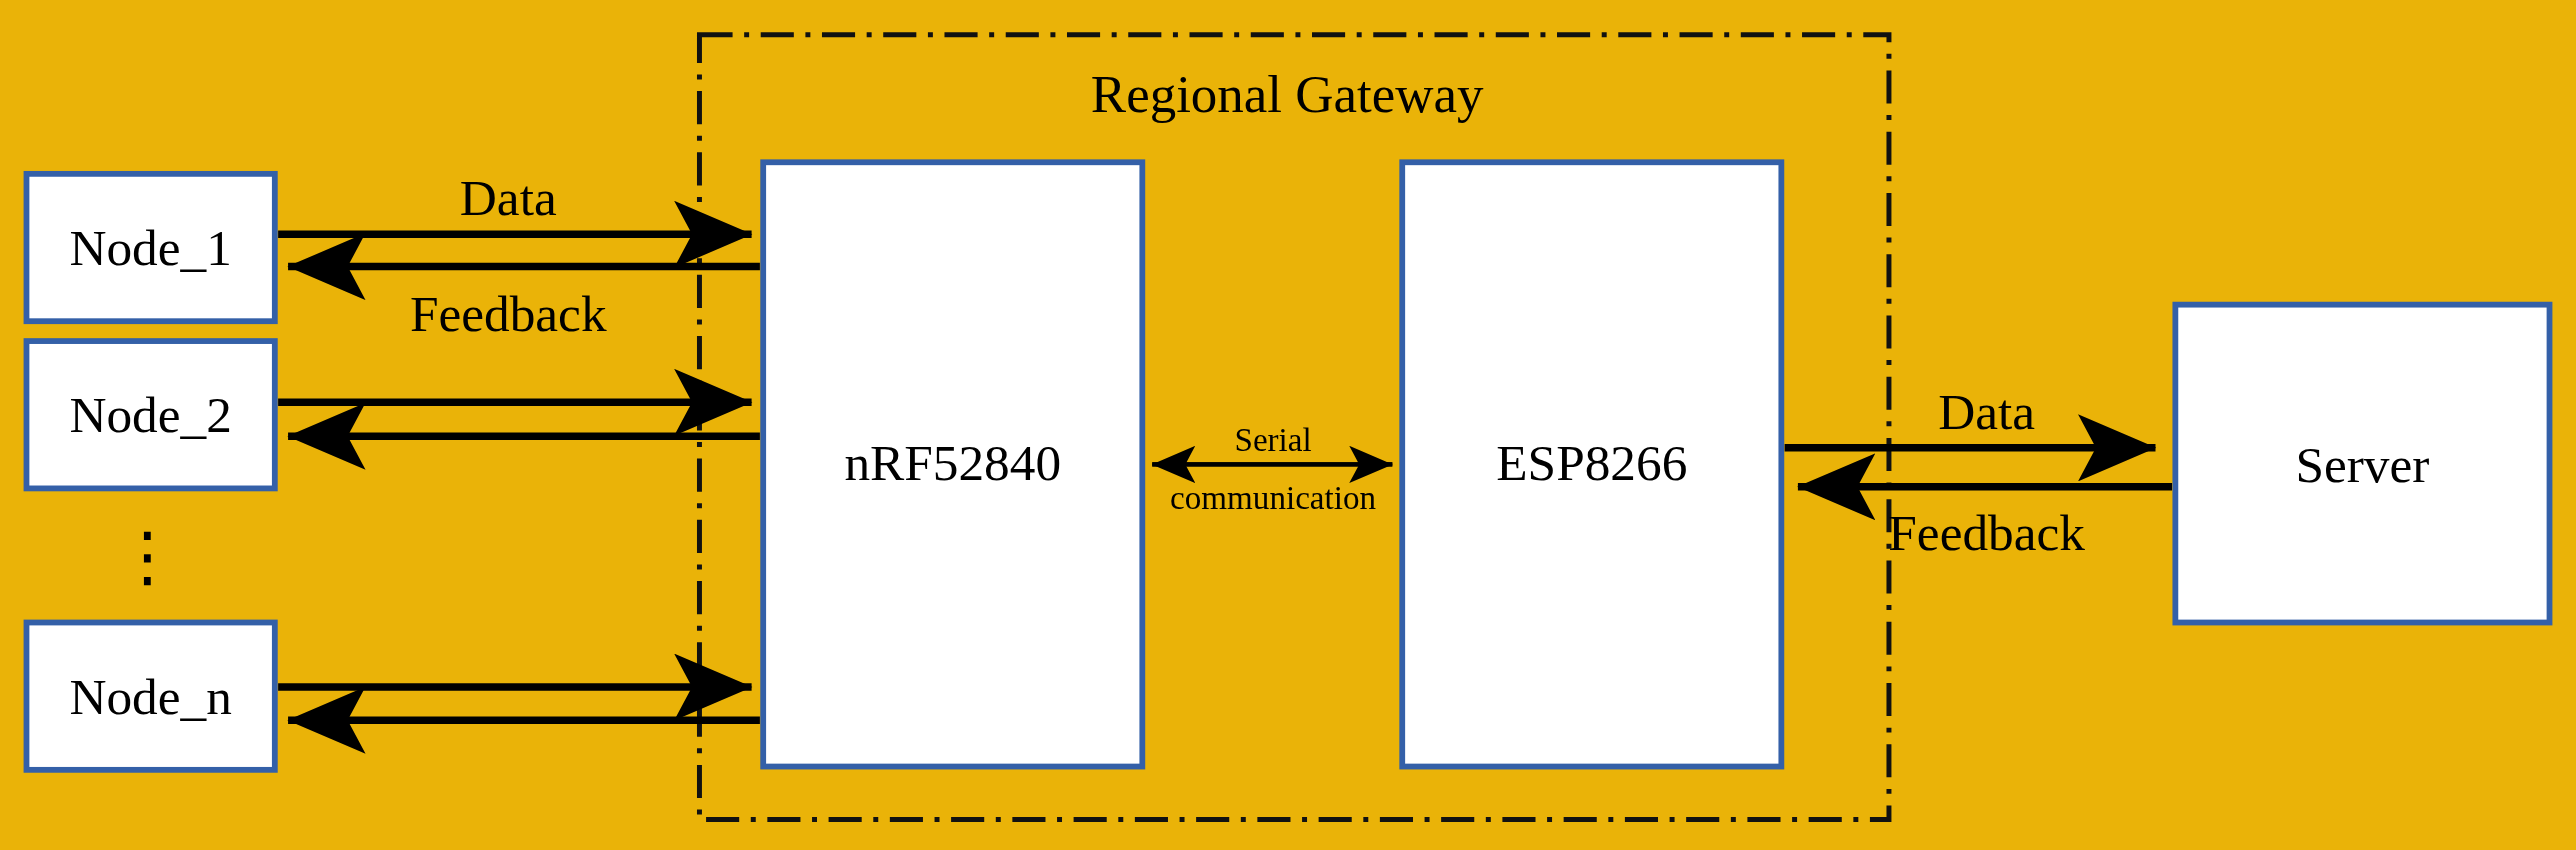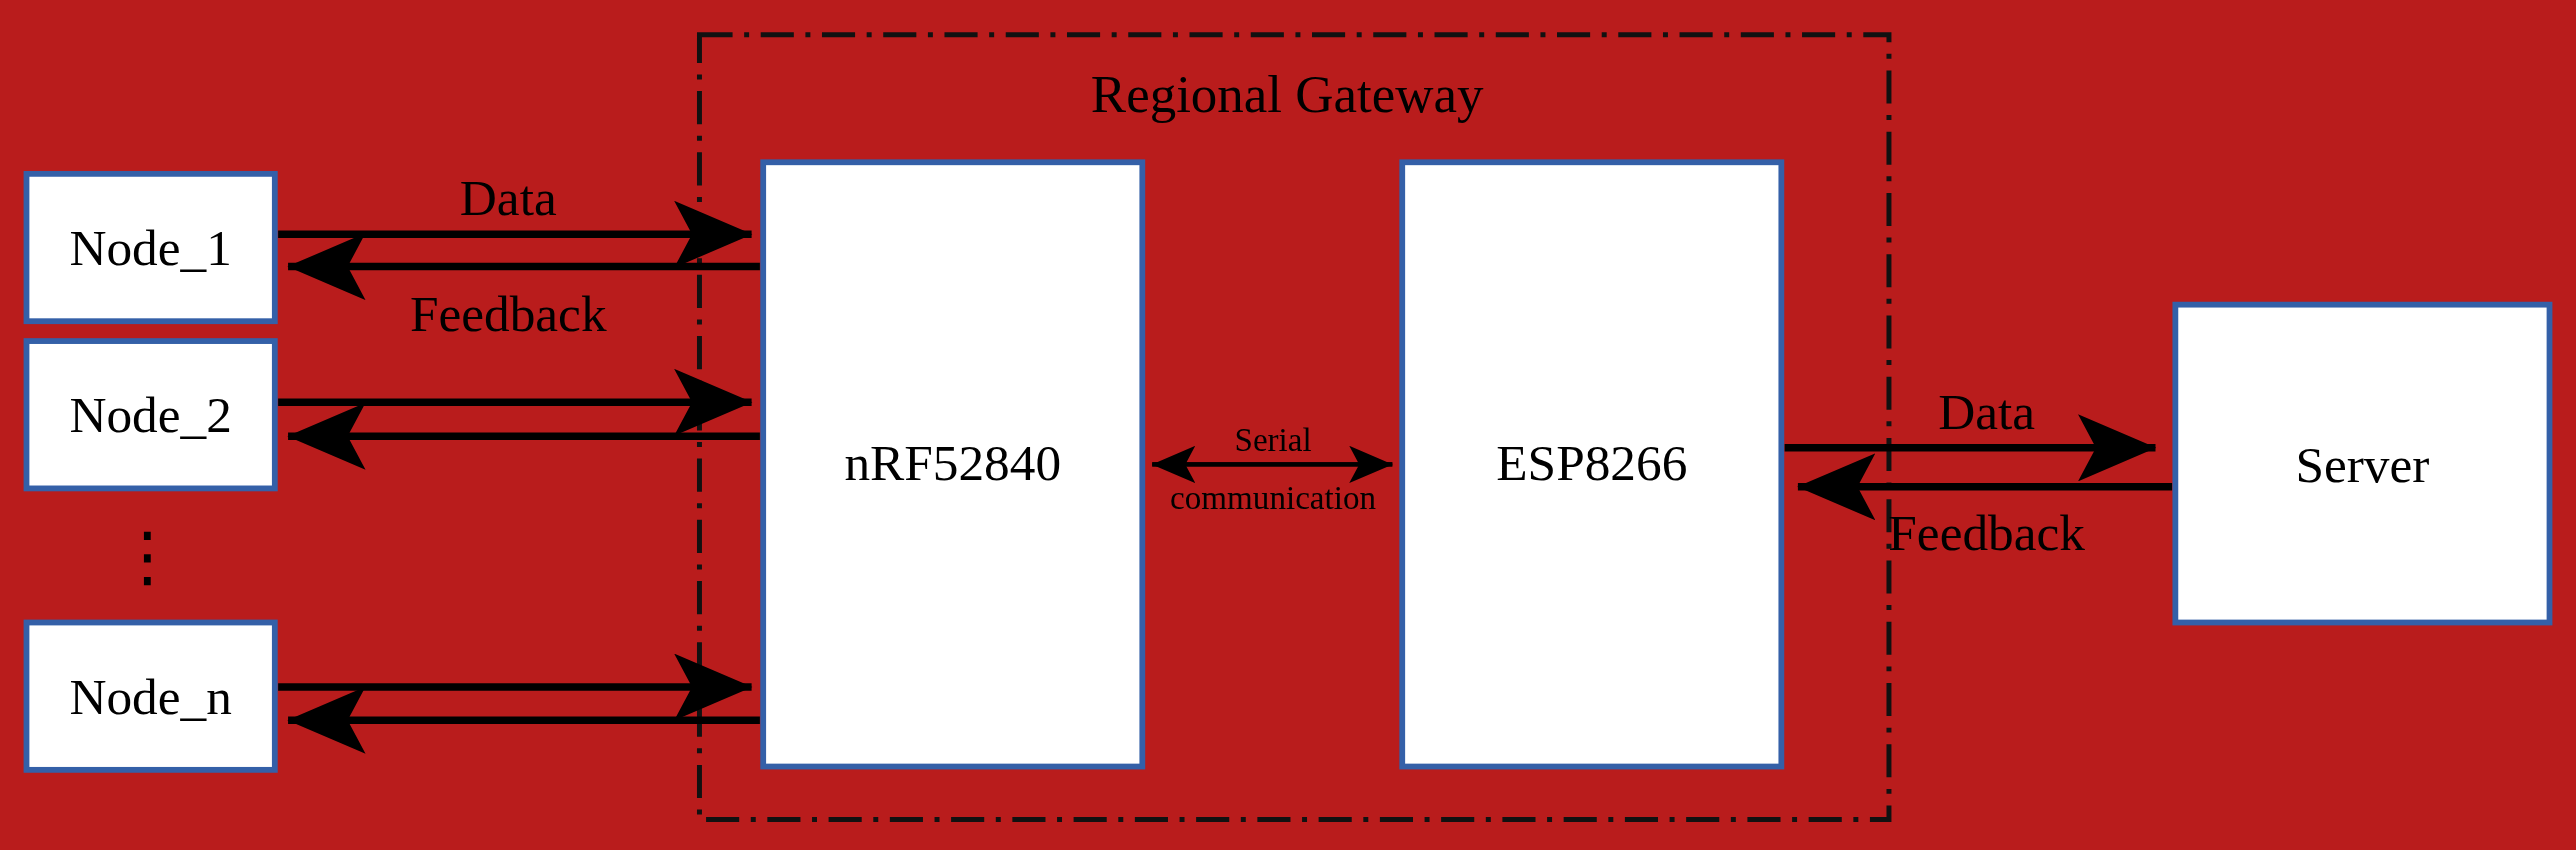--- a/index.html
+++ b/index.html
@@ -4,21 +4,21 @@
 <style>
   html, body {
     margin: 0;
     padding: 0;
     background: #ffffff;
   }
   #stage {
     position: relative;
     width: 2576px;
     height: 851px;
-    background: #b91c1c;
+    background: #eab308;
     overflow: hidden;
     font-family: "Liberation Serif", "DejaVu Serif", serif;
   }
   svg#diagram {
     position: absolute;
     left: 0;
     top: 0;
     width: 2576px;
     height: 851px;
   }

